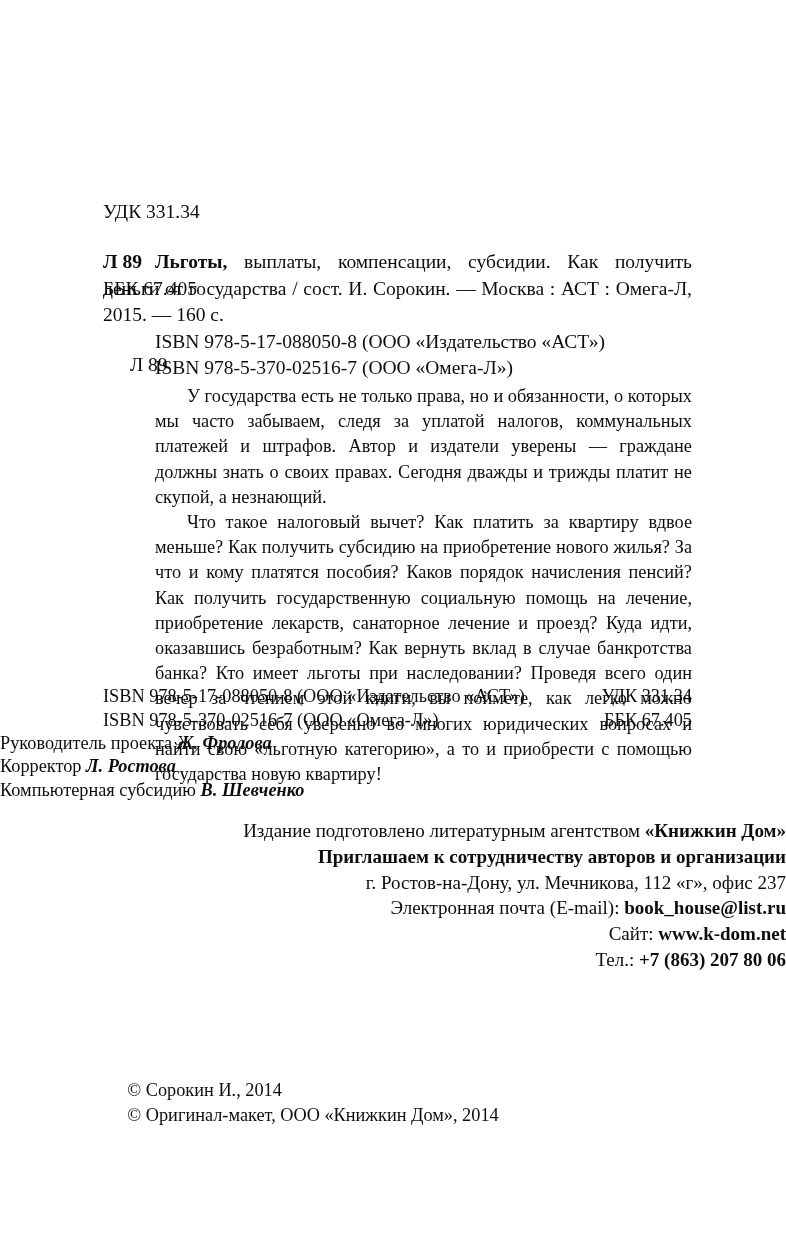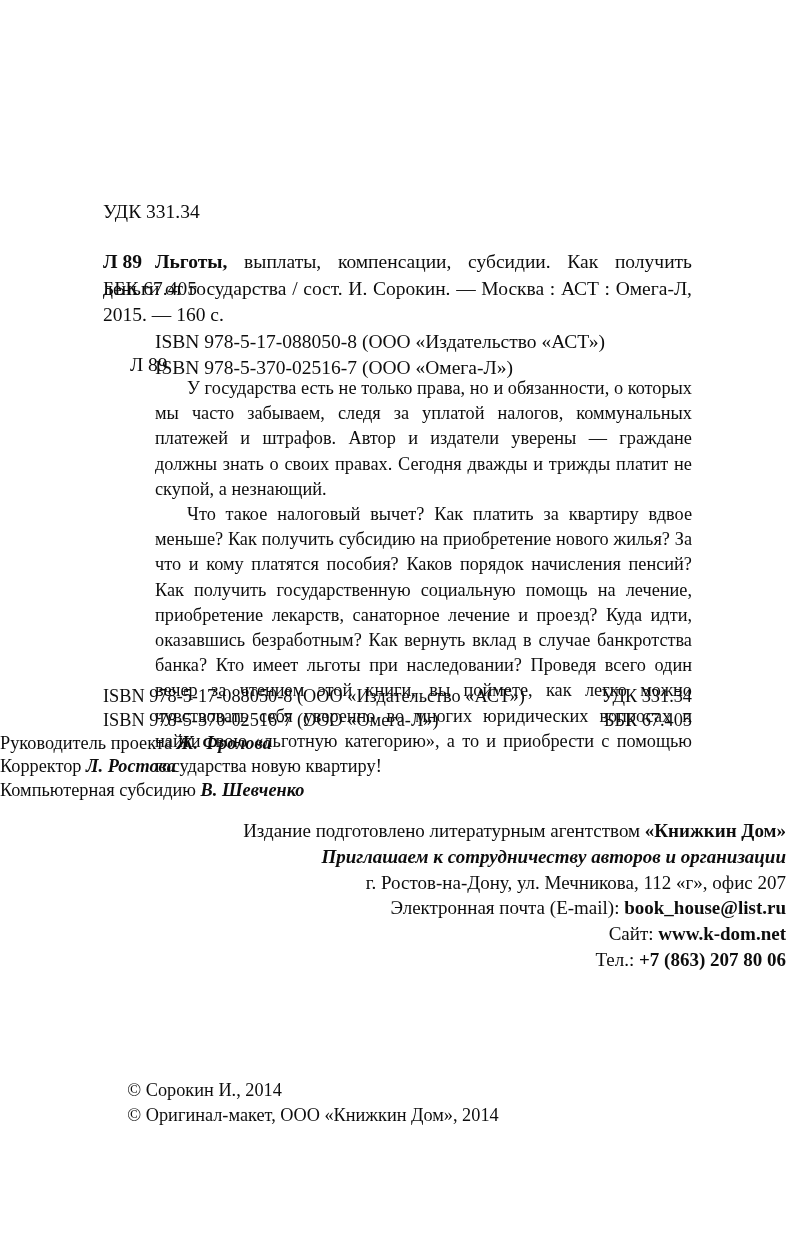--- a/index.html
+++ b/index.html
@@ -64,21 +64,21 @@
     top: 329px;
     font-size: 19.5px;
     line-height: 26px;
   }
   .isbn-block span { display: block; white-space: nowrap; }
 
   
   .annotation {
     position: absolute;
     left: 155px;
-    top: 376px;
+    top: 384px;
     width: 537px;
     font-size: 18.3px;
     line-height: 25.2px;
     text-align: justify;
     text-justify: inter-word;
   }
   .annotation p {
     margin: 0;
     text-indent: 32px;
   }
@@ -118,21 +118,21 @@
     position: absolute;
     left: 0;
     top: 818px;
     width: 786px;
     text-align: right;
     font-size: 19px;
     line-height: 25.8px;
   }
   .agency .line { display: block; white-space: nowrap; }
   .agency .strong { font-weight: bold; }
-  .agency .invite { font-style: italic; font-weight: bold; }
+  .agency .invite { font-weight: bold; }
 
   
   .imprint {
     position: absolute;
     left: 0;
     top: 978px;
     width: 786px;
     text-align: center;
     font-size: 17.4px;
     line-height: 24.2px;
@@ -196,21 +196,21 @@
 
   <div class="credits">
     <span class="line"><span>Руководитель проекта </span><span class="name">Ж. Фролова</span></span>
     <span class="line"><span>Корректор </span><span class="name">Л. Ростова</span></span>
     <span class="line"><span>Компьютерная субсидию </span><span class="name">В. Шевченко</span></span>
   </div>
 
   <div class="agency">
     <span class="line"><span>Издание подготовлено литературным агентством </span><span class="strong">«Книжкин Дом»</span></span>
     <span class="line invite">Приглашаем к сотрудничеству авторов и организации</span>
-    <span class="line">г. Ростов-на-Дону, ул. Мечникова, 112 «г», офис 207</span>
+    <span class="line">г. Ростов-на-Дону, ул. Мечникова, 112 «г», офис 237</span>
     <span class="line"><span>Электронная почта (E-mail): </span><span class="strong">book_house@list.ru</span></span>
     <span class="line"><span>Сайт: </span><span class="strong">www.k-dom.net</span></span>
     <span class="line"><span>Тел.: </span><span class="strong">+7 (863) 207 80 06</span></span>
   </div>
 
 
   <div class="copyright">
     <span class="inner">
       <span class="line">© Сорокин И., 2014</span>
       <span class="line">© Оригинал-макет, ООО «Книжкин Дом», 2014</span>

